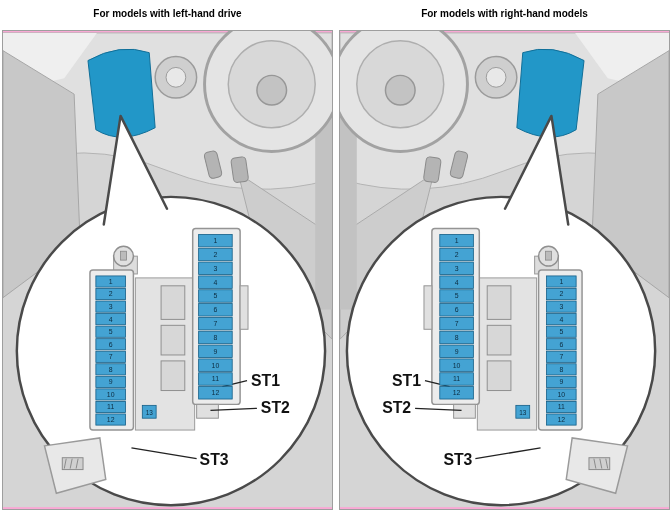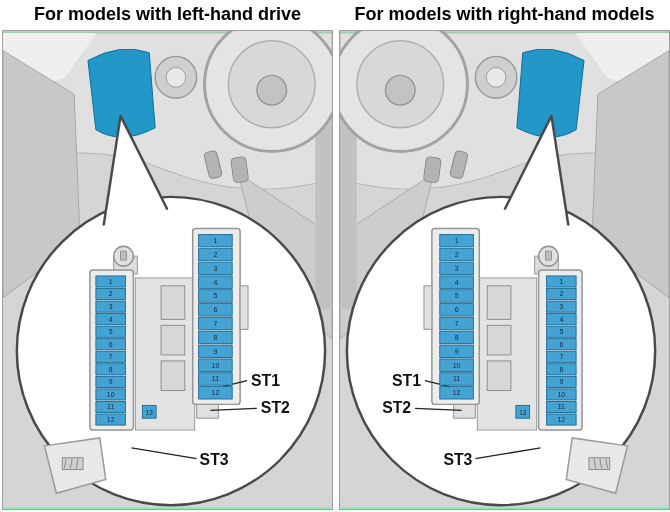--- a/index.html
+++ b/index.html
@@ -5,25 +5,25 @@
   html,body{margin:0;padding:0;}
   body{
     width:670px;height:512px;background:#ffffff;
     font-family:"Liberation Sans",sans-serif;
     overflow:hidden;
   }
   .page{display:flex;gap:6px;padding-left:2px;}
   .panel{width:331px;}
   .panel-title{
     height:30px;line-height:28px;text-align:center;
-    font-weight:bold;font-size:18px;color:#000;
+    font-weight:bold;font-size:10px;color:#000;
   }
   .scene{
     width:329px;height:478px;border:1px solid #9e9e9e;
-    background:#86efac;overflow:hidden;
+    background:#f9a8d4;overflow:hidden;
   }
   svg{display:block;}
   svg text{font-family:"Liberation Sans","DejaVu Sans",sans-serif;}
 </style>
 </head>
 <body>
 
 <div class="page">
 
   <div class="panel">

